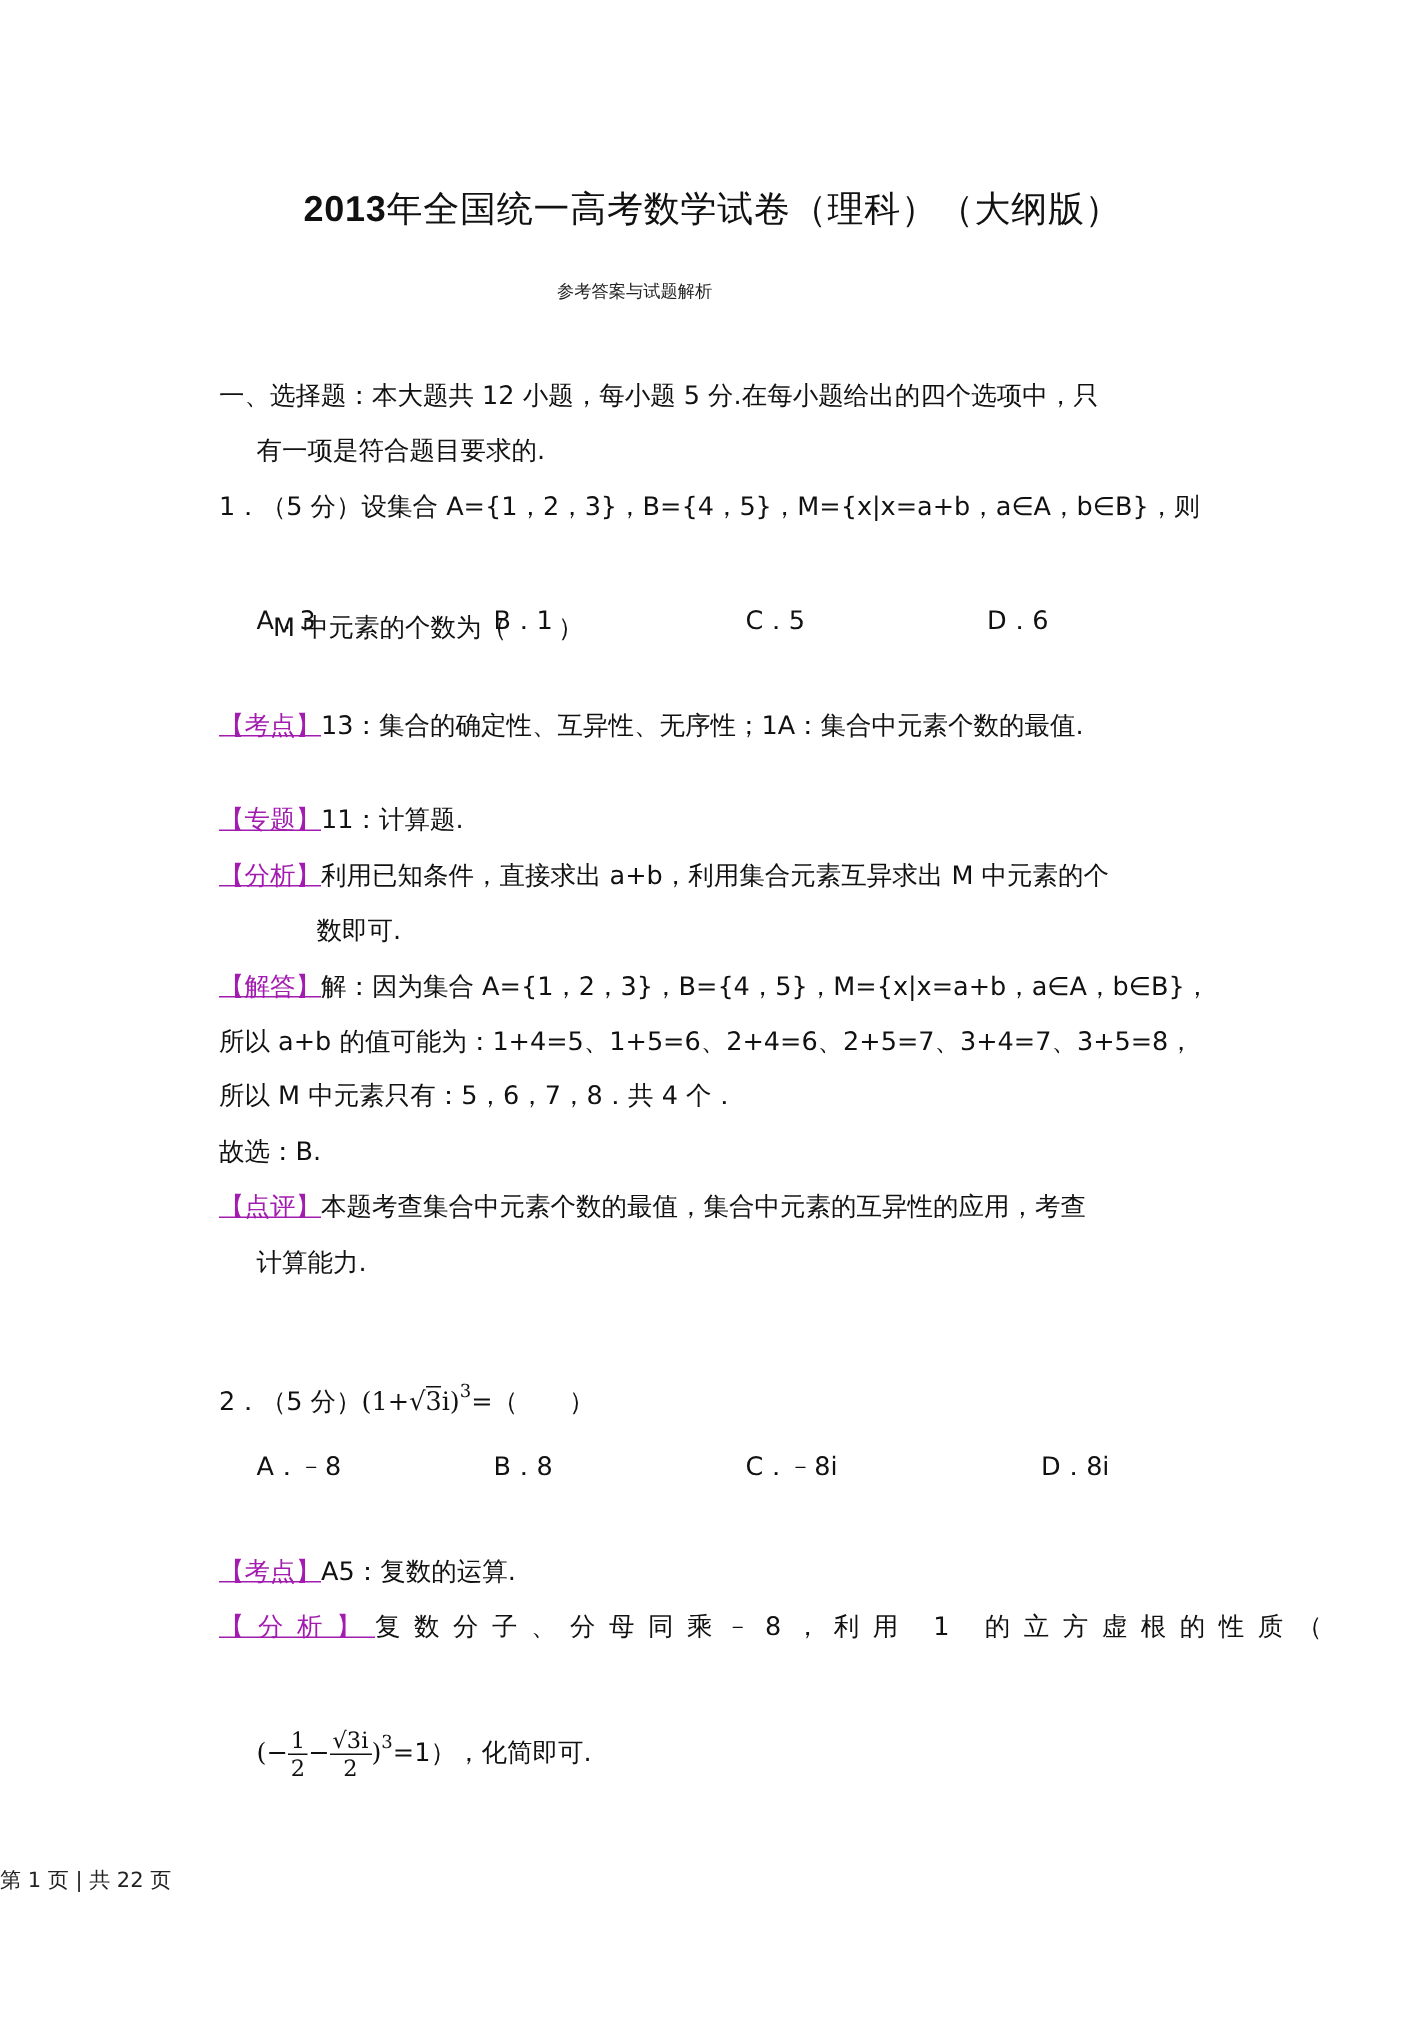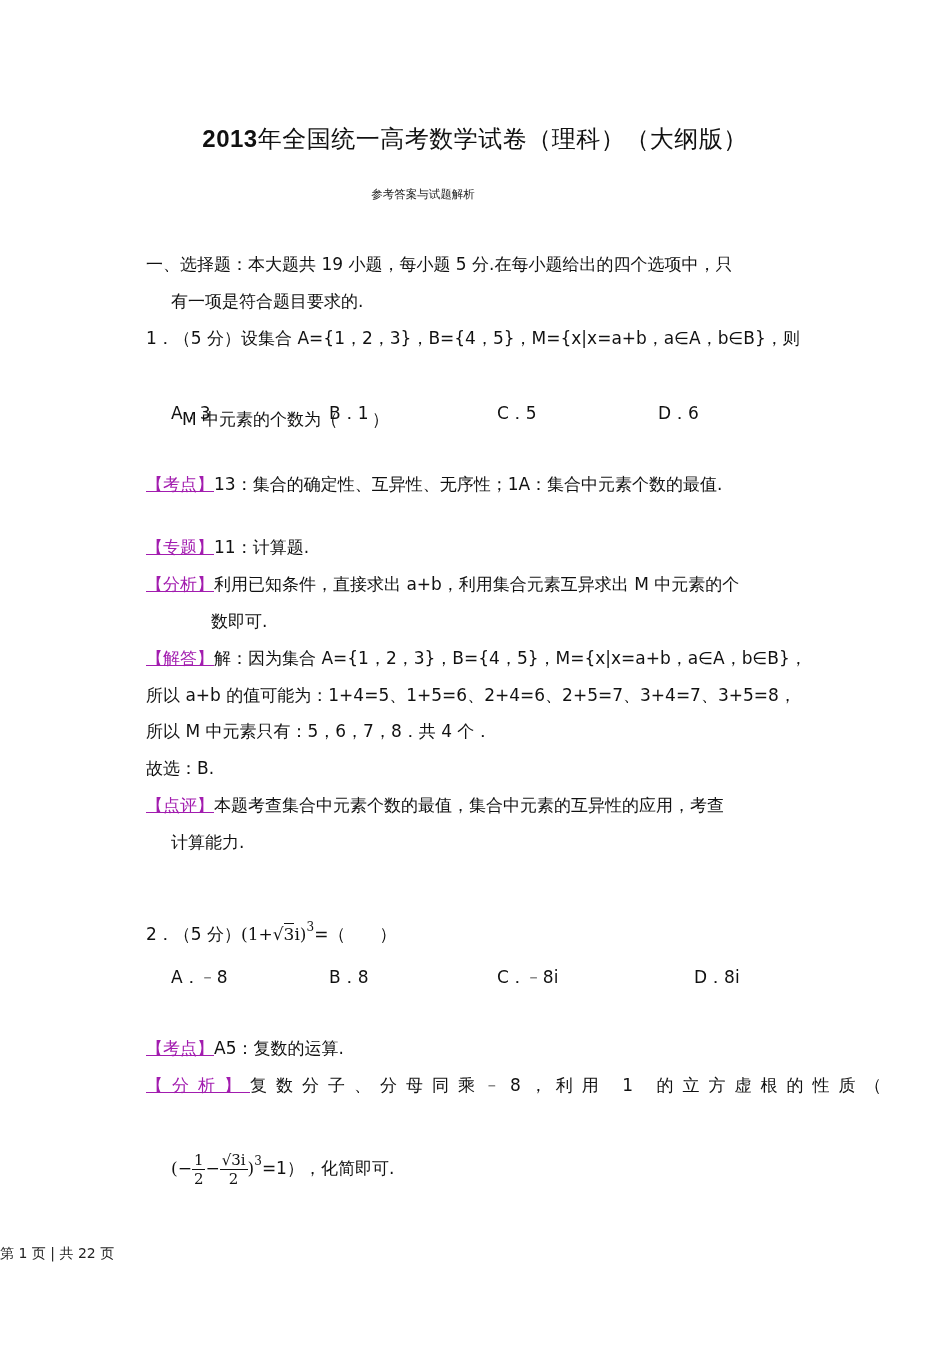--- a/index.html
+++ b/index.html
@@ -19,21 +19,21 @@
   .frac .num { display: block; border-bottom: 1px solid #111; padding: 0 2px; }
   .frac .den { display: block; }
   .spaced { letter-spacing: 9px; }
 </style>
 </head>
 <body>
 
 <div class="abs title"><b>2013</b><span>年全国统一高考数学试卷（理科）（大纲版）</span></div>
 <div class="abs subtitle">参考答案与试题解析</div>
 
-<div class="abs line" style="left:146px; top:253px;">一、选择题：本大题共 19 小题，每小题 5 分.在每小题给出的四个选项中，只</div>
+<div class="abs line" style="left:146px; top:253px;">一、选择题：本大题共 12 小题，每小题 5 分.在每小题给出的四个选项中，只</div>
 <div class="abs line" style="left:171px; top:290px;">有一项是符合题目要求的.</div>
 
 <div class="abs line" style="left:146px; top:327px;">1．（5 分）设集合 A={1，2，3}，B={4，5}，M={x|x=a+b，a∈A，b∈B}，则</div>
 <div class="abs line" style="left:182px; top:364px;margin-top:44px;">M 中元素的个数为（　　）</div>
 
 <div class="abs opt" style="left:171px; top:402px;">A．3</div>
 <div class="abs opt" style="left:329px; top:402px;">B．1</div>
 <div class="abs opt" style="left:497px; top:402px;">C．5</div>
 <div class="abs opt" style="left:658px; top:402px;">D．6</div>
 

